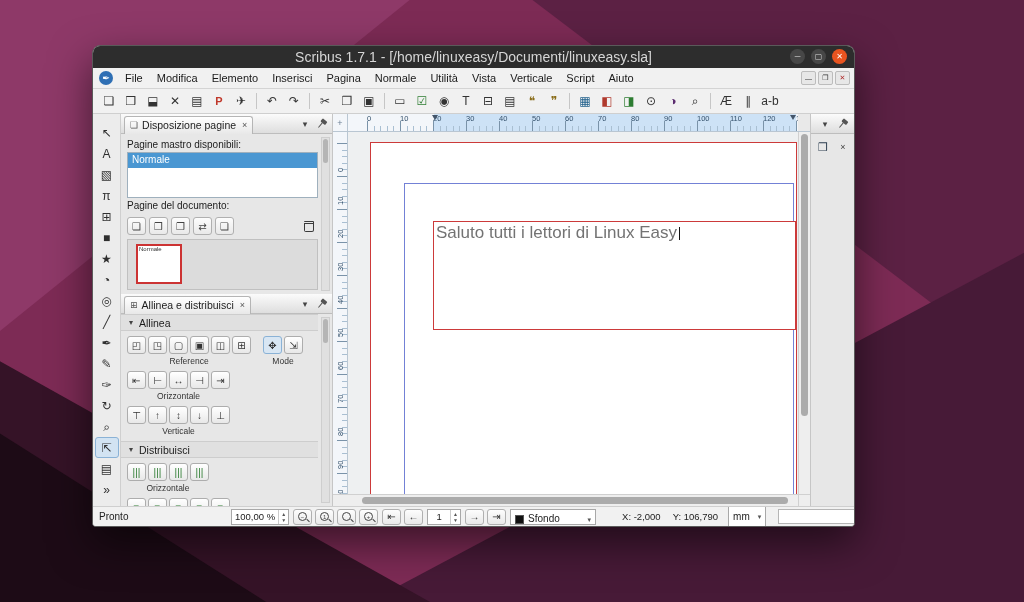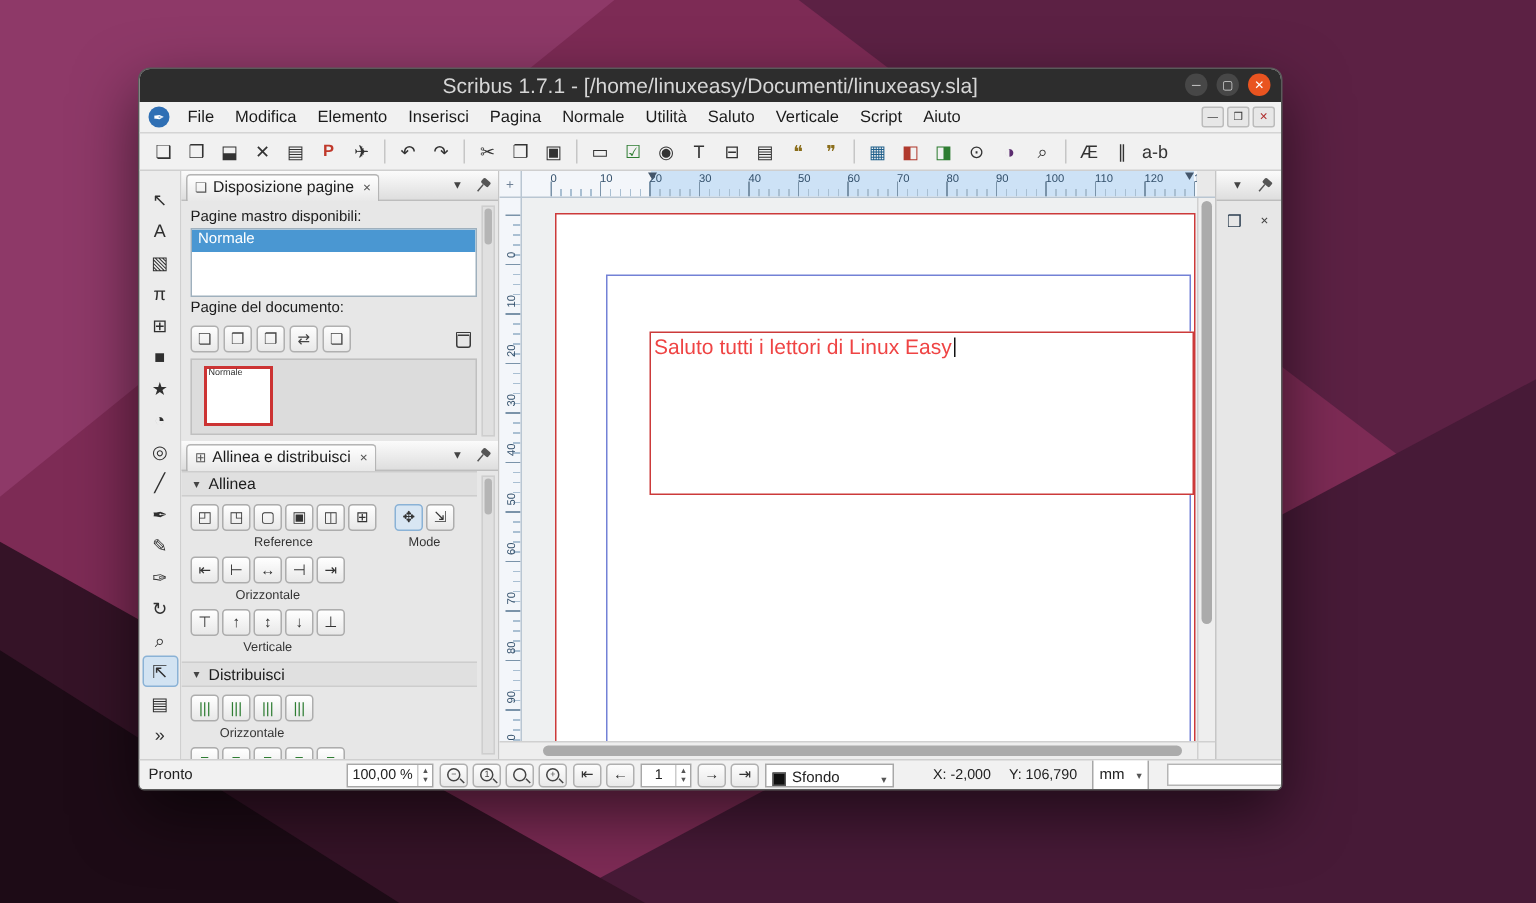--- a/index.html
+++ b/index.html
@@ -90,21 +90,21 @@
   .v-ruler{width:15px;position:relative;background:#f3f6fa;border-right:1px solid #b9c6d2;overflow:hidden;flex:none}
   .v-ruler .ticks{position:absolute;inset:0;
      background-image:repeating-linear-gradient(to bottom,#7a93a9 0 1px,transparent 1px 33px),repeating-linear-gradient(to bottom,#a9bfd2 0 1px,transparent 1px 6.6px);
      background-size:10px 100%,5px 100%;background-position:100% 11px,100% 11px;background-repeat:no-repeat,no-repeat}
   .v-ruler .nums{position:absolute;top:9px;left:0;right:0;display:flex;flex-direction:column;align-items:center}
   .v-ruler .nums span{height:33px;flex:none;font-size:7.5px;color:#33506b;writing-mode:vertical-rl;transform:rotate(180deg);padding-top:2px}
   .viewport{flex:1;position:relative;overflow:hidden;background:#eef0f1}
   .page{position:absolute;left:22px;top:10px;right:1px;bottom:-40px;background:#fff;border:1px solid #cc3a3a}
   .margins{position:absolute;left:33px;top:40px;right:2px;bottom:-10px;border:1px solid #7381d6}
   .text-frame{position:absolute;left:62px;top:78px;width:363px;height:109px;border:1px solid #cc3a3a;background:#fff;z-index:2}
-  .frame-text{font-size:14px;color:#ef4444;padding:1px 2px;display:inline-block}
+  .frame-text{font-size:17px;color:#737373;padding:1px 2px;display:inline-block}
   .caret{display:inline-block;width:1px;height:13px;background:#111;vertical-align:-2px}
   .v-scrollbar{width:12px;background:#eeeeee;border-left:1px solid #d0d0d0;position:relative;flex:none}
   .v-scrollbar .thumb{position:absolute;left:2px;right:2px;top:2px;height:78%;background:#ababab;border-radius:5px}
   .hscroll-row{height:12px;display:flex;flex:none;background:#eee;border-top:1px solid #d0d0d0}
   .hscroll-corner{width:15px}
   .h-scrollbar{flex:1;position:relative}
   .h-scrollbar .thumb{position:absolute;top:2px;bottom:2px;left:14px;right:10px;background:#ababab;border-radius:5px}
   .hscroll-corner2{width:12px;border-left:1px solid #d0d0d0}
   
   .rightdock{width:44px;background:#e7e7e7;border-left:1px solid #c6c6c6;flex:none;display:flex;flex-direction:column}
@@ -155,21 +155,21 @@
     <span class="app-icon" data-name="scribus-app-icon">✒</span>
     <div style="display:flex" data-name="menu-items">
 
     <span class="menu-item" data-name="menu-item">File</span>
         <span class="menu-item" data-name="menu-item">Modifica</span>
         <span class="menu-item" data-name="menu-item">Elemento</span>
         <span class="menu-item" data-name="menu-item">Inserisci</span>
         <span class="menu-item" data-name="menu-item">Pagina</span>
         <span class="menu-item" data-name="menu-item">Normale</span>
         <span class="menu-item" data-name="menu-item">Utilità</span>
-        <span class="menu-item" data-name="menu-item">Saluto</span>
+        <span class="menu-item" data-name="menu-item">Vista</span>
         <span class="menu-item" data-name="menu-item">Verticale</span>
         <span class="menu-item" data-name="menu-item">Script</span>
         <span class="menu-item" data-name="menu-item">Aiuto</span>
       </div>
     <div class="doc-controls" data-name="document-window-controls">
 
     <span class="doc-btn" data-name="doc-minimize-button">—</span>
         <span class="doc-btn" data-name="doc-restore-button">❐</span>
         <span class="doc-btn" data-name="doc-close-button">✕</span>
       </div>

